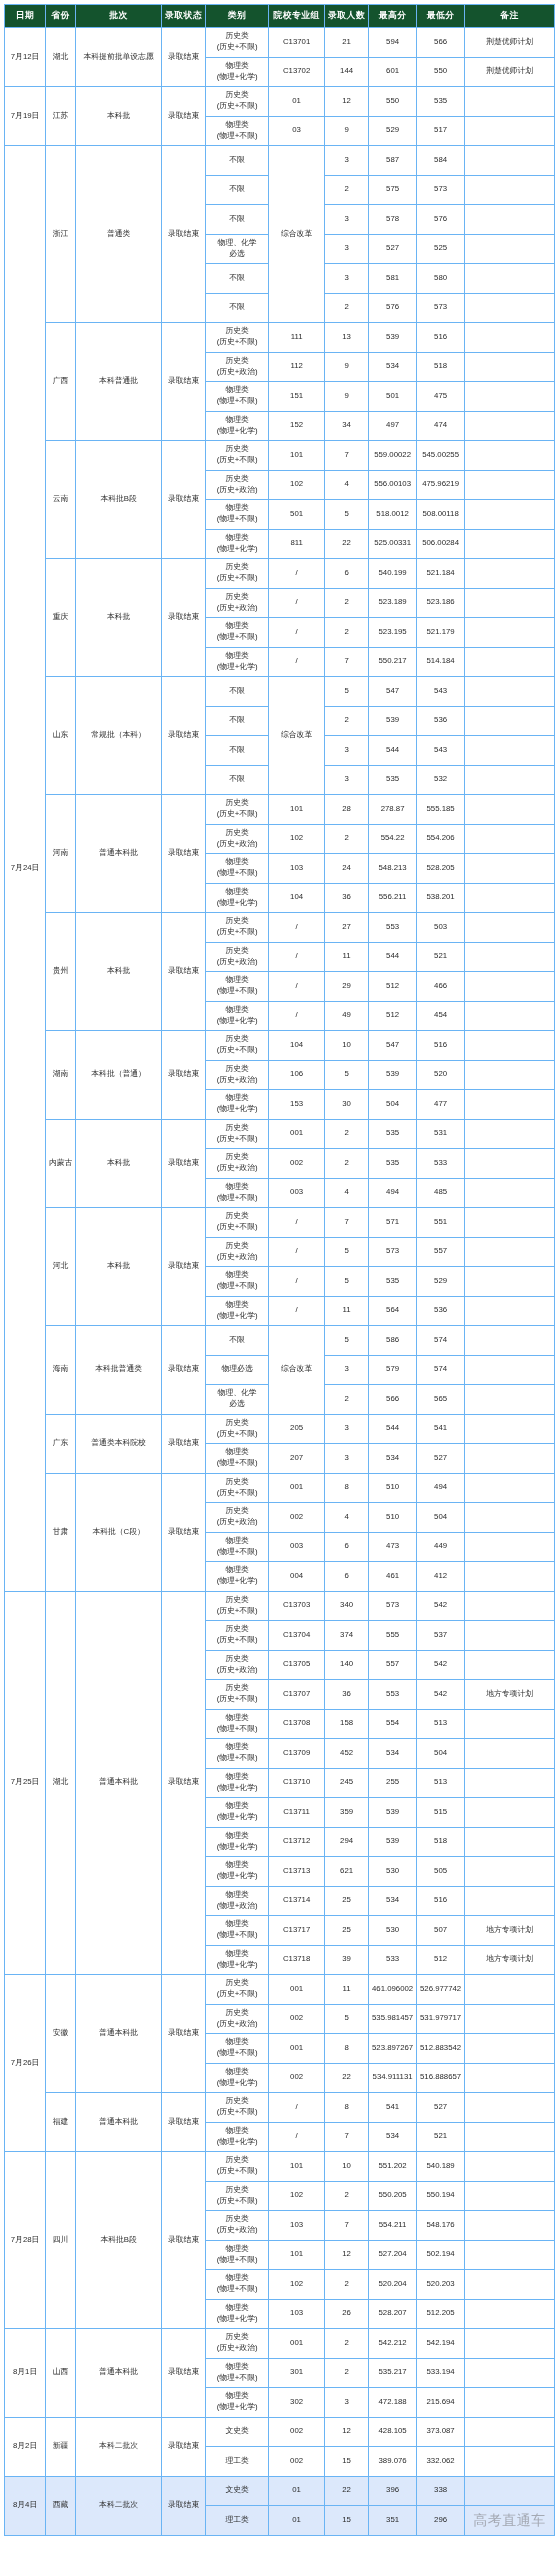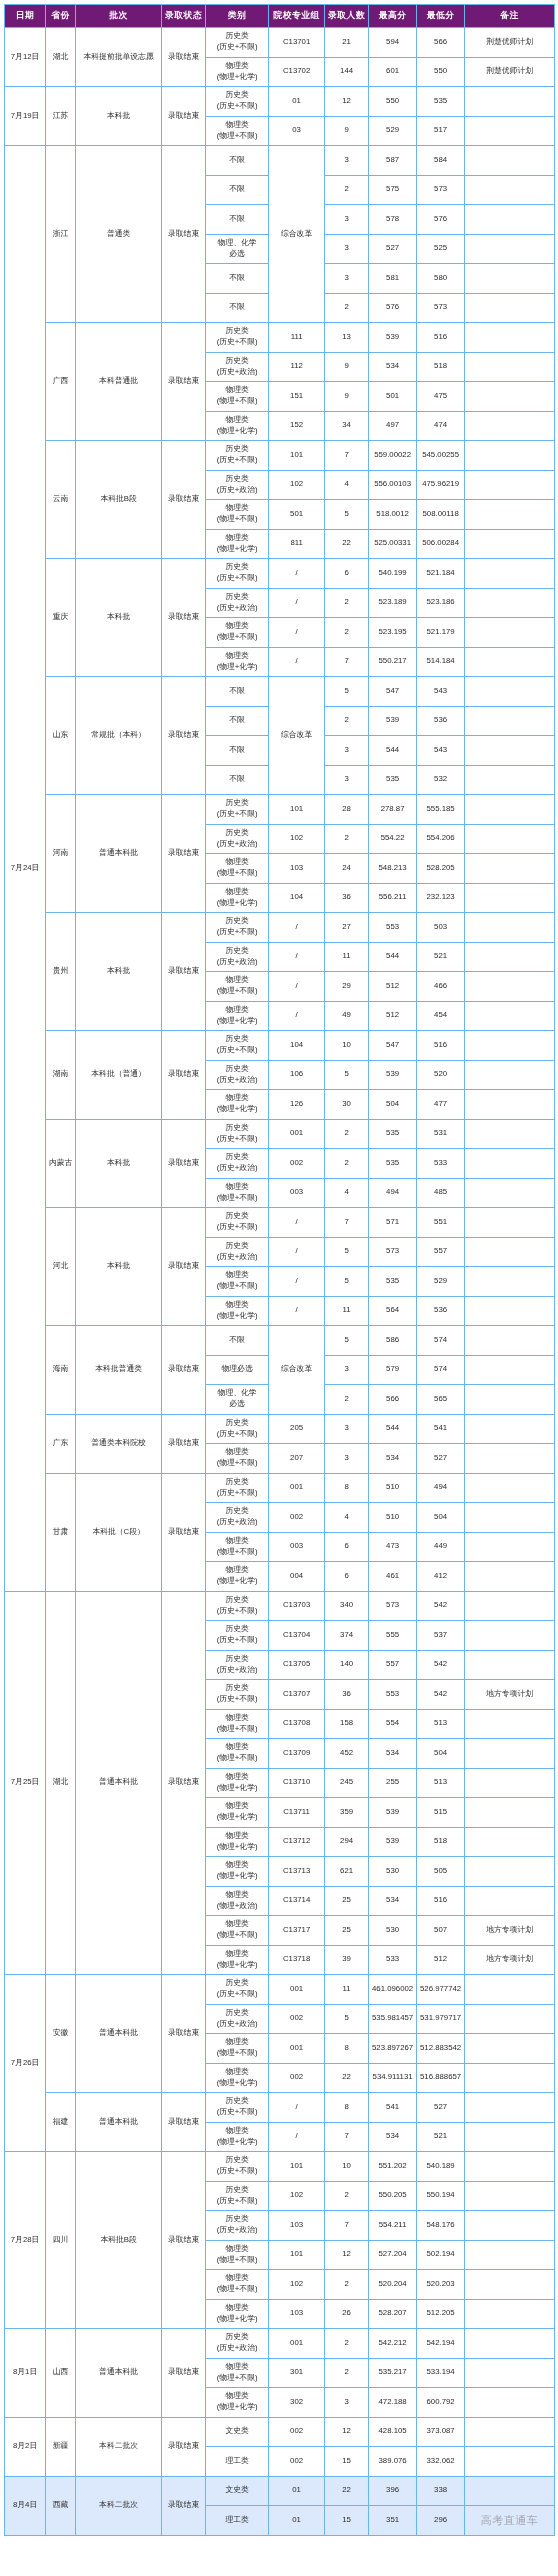--- a/index.html
+++ b/index.html
@@ -1,24 +1,24 @@
 <!DOCTYPE html>
 <html style="font-size:8.3px"><head>
 <meta charset="utf-8">
 <style>
   html,body{margin:0;padding:0;background:#ffffff;}
   body{font-family:"Liberation Sans","DejaVu Sans",sans-serif;-webkit-font-smoothing:antialiased;}
   .wrap{padding:4.1px;width:550px;}
   table{border-collapse:collapse;table-layout:fixed;width:550px;border:1px solid #2f86e9;}
   th,td{border:0.5px solid #6ab4f4;text-align:center;vertical-align:middle;padding:1px 2.1px;box-sizing:border-box;overflow:hidden;word-break:break-all;}
-  thead th{background:#701a75;color:#ffffff;font-size:8.8px;font-weight:bold;height:23px;letter-spacing:0.5px;}
+  thead th{background:#14532d;color:#ffffff;font-size:8.8px;font-weight:bold;height:23px;letter-spacing:0.5px;}
   tbody td{font-size:7.8px;color:#2b2b2b;height:29.5px;line-height:1.4;background:#ffffff;}
   tr.sec-start > td{border-top:1px solid #2f86e9;}
   tr.hl > td{background:#dce8fb;}
-  td.muted{color:#a4a9b3;font-size:11px;letter-spacing:0.5px;}
+  td.muted{color:#a4a9b3;font-size:14px;letter-spacing:0.5px;}
 </style>
 </head>
 <body>
 
 <div class="wrap">
   <table>
     <colgroup>
       <col style="width:41px">
         <col style="width:30px">
         <col style="width:86px">
@@ -294,21 +294,21 @@
           <td>24</td>
           <td>548.213</td>
           <td>528.205</td>
           <td></td>
         </tr>
         <tr class="">
           <td>物理类<br>(物理+化学)</td>
           <td>104</td>
           <td>36</td>
           <td>556.211</td>
-          <td>232.123</td>
+          <td>538.201</td>
           <td></td>
         </tr>
         <tr class="sec-start">
           <td rowspan="4">贵州</td>
           <td rowspan="4">本科批</td>
           <td rowspan="4">录取结束</td>
           <td>历史类<br>(历史+不限)</td>
           <td>/</td>
           <td>27</td>
           <td>553</td>
@@ -353,21 +353,21 @@
         <tr class="">
           <td>历史类<br>(历史+政治)</td>
           <td>106</td>
           <td>5</td>
           <td>539</td>
           <td>520</td>
           <td></td>
         </tr>
         <tr class="">
           <td>物理类<br>(物理+化学)</td>
-          <td>126</td>
+          <td>153</td>
           <td>30</td>
           <td>504</td>
           <td>477</td>
           <td></td>
         </tr>
         <tr class="sec-start">
           <td rowspan="3">内蒙古</td>
           <td rowspan="3">本科批</td>
           <td rowspan="3">录取结束</td>
           <td>历史类<br>(历史+不限)</td>
@@ -740,21 +740,21 @@
           <td>2</td>
           <td>535.217</td>
           <td>533.194</td>
           <td></td>
         </tr>
         <tr class="">
           <td>物理类<br>(物理+化学)</td>
           <td>302</td>
           <td>3</td>
           <td>472.188</td>
-          <td>600.792</td>
+          <td>215.694</td>
           <td></td>
         </tr>
         <tr class="sec-start">
           <td rowspan="2">8月2日</td>
           <td rowspan="2">新疆</td>
           <td rowspan="2">本科二批次</td>
           <td rowspan="2">录取结束</td>
           <td>文史类</td>
           <td>002</td>
           <td>12</td>

